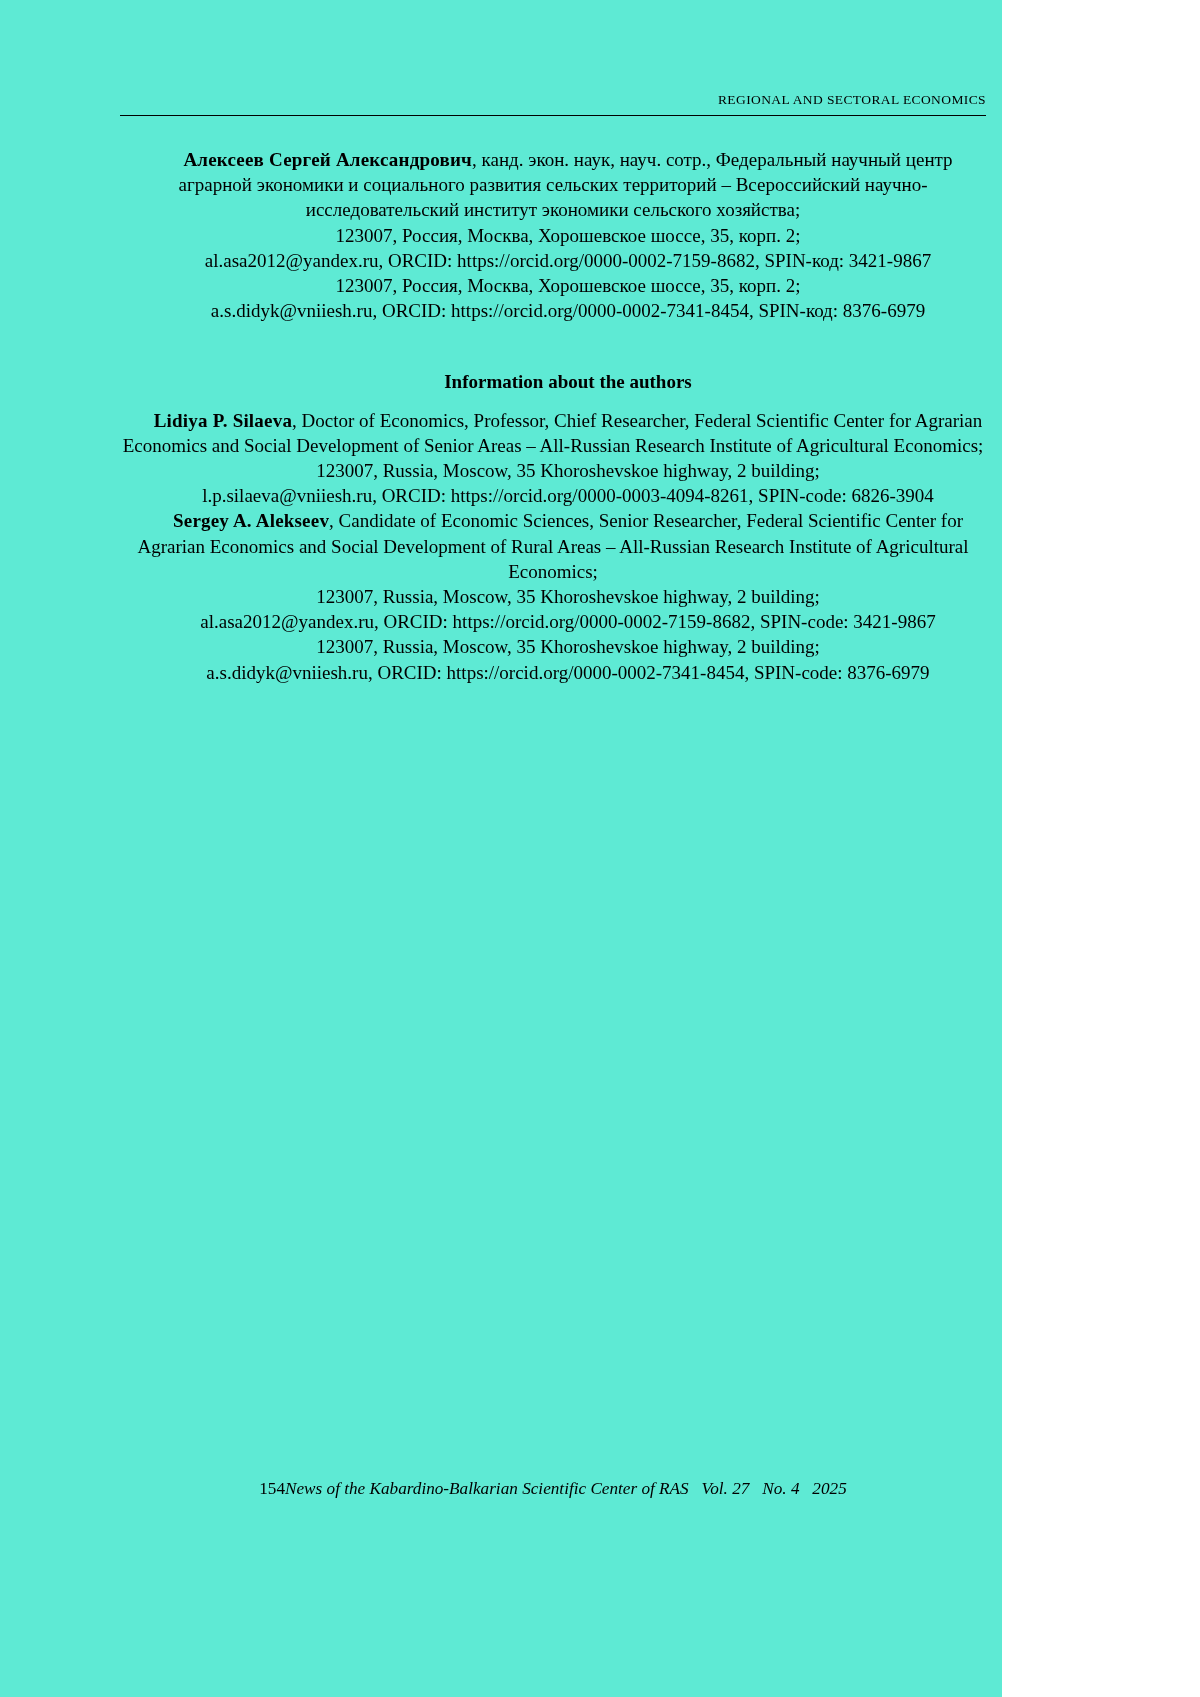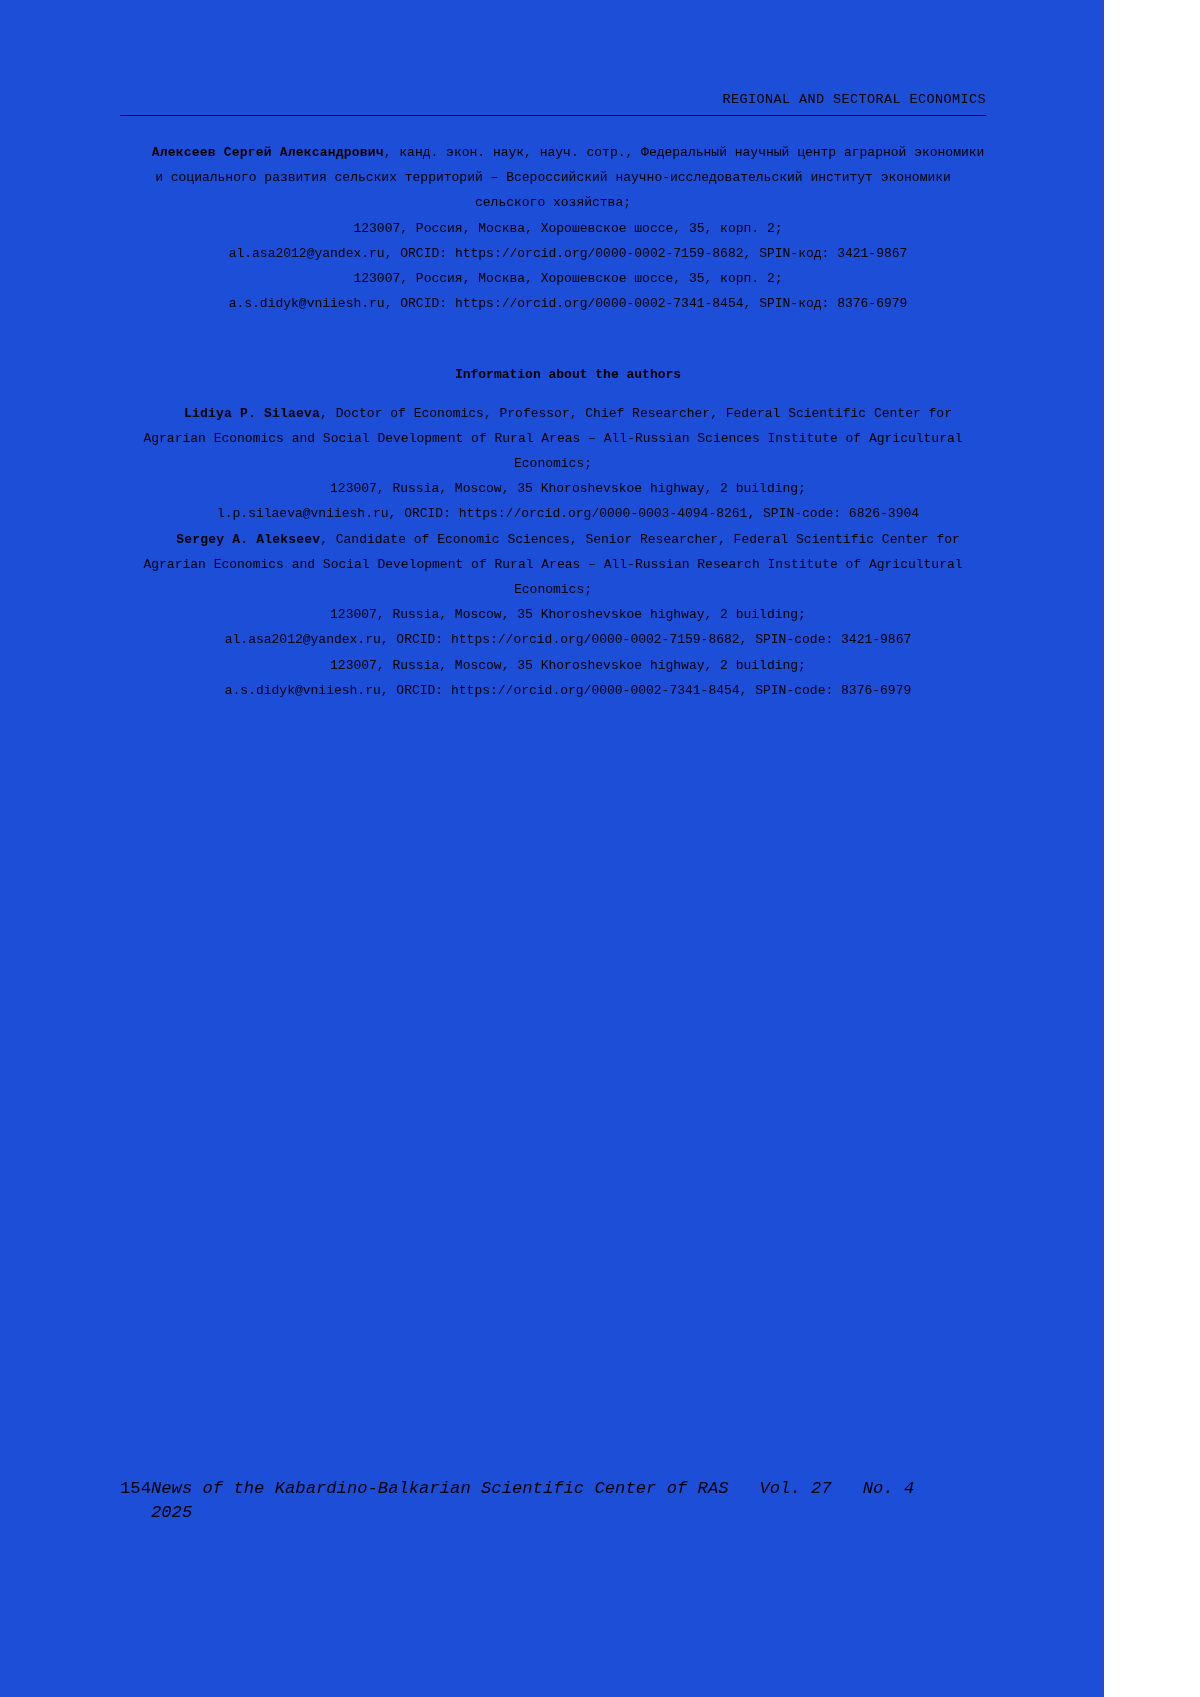--- a/index.html
+++ b/index.html
@@ -2,24 +2,24 @@
 <html><head>
 <meta charset="utf-8">
 <style>
   html, body {
     margin: 0;
     padding: 0;
     background: #ffffff;
   }
   .page {
     position: relative;
-    width: 1104px;
+    width: 1002px;
     height: 1697px;
-    background: #1d4ed8;
-    font-family: Liberation Mono, monospace;
+    background: #5eead4;
+    font-family: Liberation Serif, serif;
     color: #000000;
     overflow: hidden;
   }
   .content {
     position: absolute;
     left: 120px;
     top: 92px;
     width: 866px;
   }
   .running-head {
@@ -27,22 +27,22 @@
     font-size: 13.5px;
     letter-spacing: 0.4px;
     line-height: 16px;
   }
   .head-rule {
     height: 0;
     border-top: 1.6px solid #000000;
     margin-top: 7px;
   }
   .body-text {
-    margin-top: 24px;
-    font-size: 13px;
+    margin-top: 31px;
+    font-size: 19px;
     line-height: 25.2px;
     text-align: justify;
   }
   .body-text p {
     margin: 0;
     padding: 0;
     text-indent: 30px;
     text-align: center;
   }
   .body-text p b {
@@ -83,21 +83,21 @@
 
       <p><b>Алексеев Сергей Александрович</b><span>, канд. экон. наук, науч. сотр., Федеральный научный центр аграрной экономики и социального развития сельских территорий – Всероссийский научно-исследовательский институт экономики сельского хозяйства;</span></p>
       <p>123007, Россия, Москва, Хорошевское шоссе, 35, корп. 2;</p>
       <p>al.asa2012@yandex.ru, ORCID: https://orcid.org/0000-0002-7159-8682, SPIN-код: 3421-9867</p>
 
       <p>123007, Россия, Москва, Хорошевское шоссе, 35, корп. 2;</p>
       <p>a.s.didyk@vniiesh.ru, ORCID: https://orcid.org/0000-0002-7341-8454, SPIN-код: 8376-6979</p>
 
       <p class="heading">Information about the authors</p>
 
-      <p><b>Lidiya P. Silaeva</b><span>, Doctor of Economics, Professor, Chief Researcher, Federal Scientific Center for Agrarian Economics and Social Development of Rural Areas – All-Russian Sciences Institute of Agricultural Economics;</span></p>
+      <p><b>Lidiya P. Silaeva</b><span>, Doctor of Economics, Professor, Chief Researcher, Federal Scientific Center for Agrarian Economics and Social Development of Senior Areas – All-Russian Research Institute of Agricultural Economics;</span></p>
       <p>123007, Russia, Moscow, 35 Khoroshevskoe highway, 2 building;</p>
       <p>l.p.silaeva@vniiesh.ru, ORCID: https://orcid.org/0000-0003-4094-8261, SPIN-code: 6826-3904</p>
 
       <p><b>Sergey A. Alekseev</b><span>, Candidate of Economic Sciences, Senior Researcher, Federal Scientific Center for Agrarian Economics and Social Development of Rural Areas – All-Russian Research Institute of Agricultural Economics;</span></p>
       <p>123007, Russia, Moscow, 35 Khoroshevskoe highway, 2 building;</p>
       <p>al.asa2012@yandex.ru, ORCID: https://orcid.org/0000-0002-7159-8682, SPIN-code: 3421-9867</p>
 
       <p>123007, Russia, Moscow, 35 Khoroshevskoe highway, 2 building;</p>
       <p>a.s.didyk@vniiesh.ru, ORCID: https://orcid.org/0000-0002-7341-8454, SPIN-code: 8376-6979</p>
 

